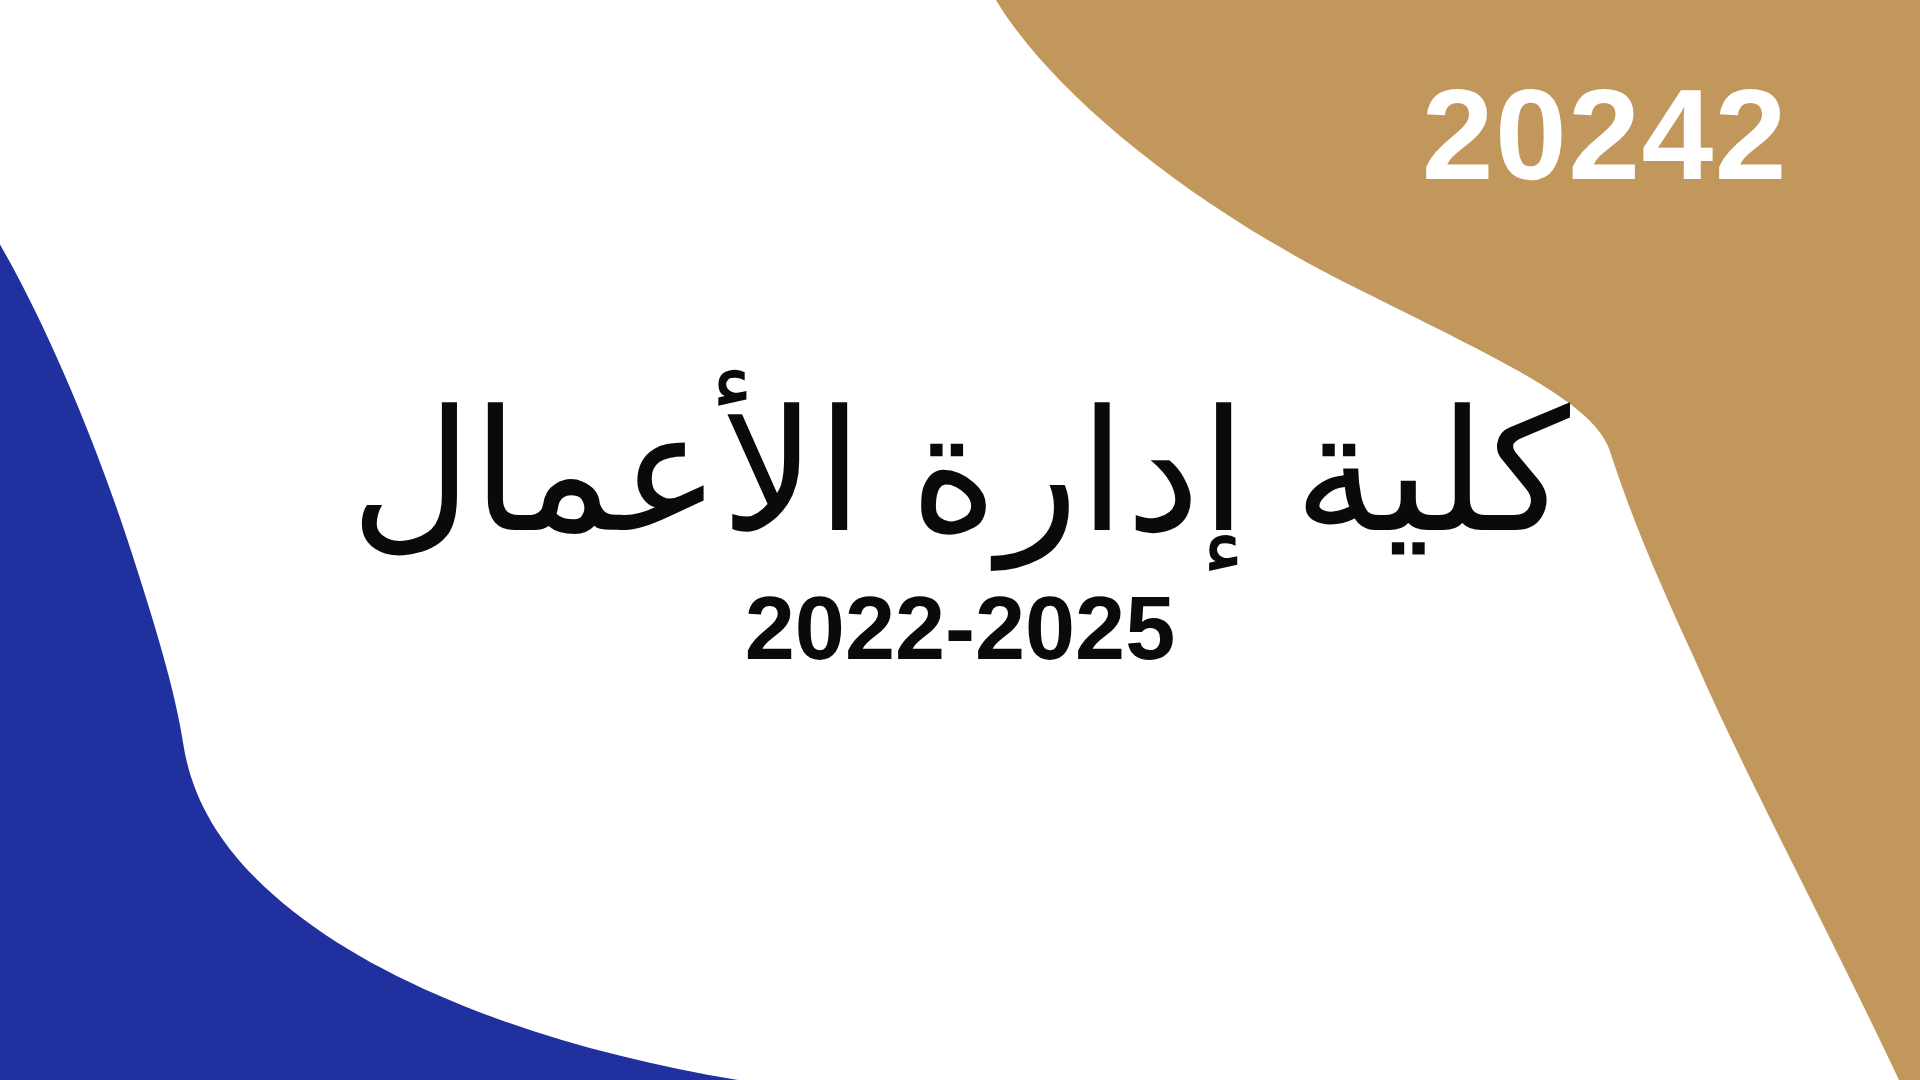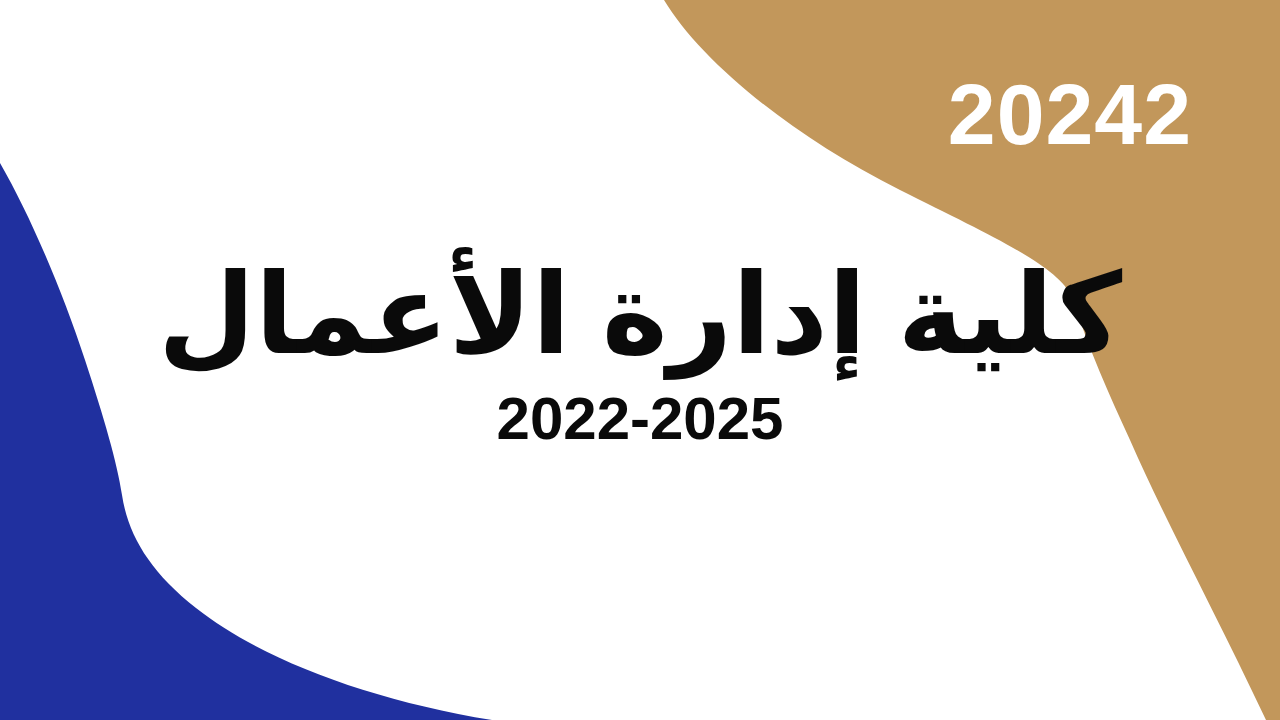--- a/index.html
+++ b/index.html
@@ -40,37 +40,36 @@
     position: absolute;
     right: 88px;
     top: 47px;
     font-size: 86px;
     font-weight: 700;
     letter-spacing: 1px;
     line-height: 1;
     color: #ffffff;
     white-space: nowrap;
     text-align: center;
-    margin-top: 24px;
   }
 
   
   #title-block {
     position: absolute;
     left: 0;
     top: 252px;
     width: 1280px;
     text-align: center;
   }
 
   #title-arabic {
     direction: rtl;
     unicode-bidi: bidi-override;
     font-size: 112px;
-    font-weight: 700;
+    font-weight: 400;
     line-height: 1.12;
     color: #0a0a0a;
     white-space: nowrap;
     margin: 0;
     padding: 0;
   }
 
   #title-years {
     margin-top: 12px;
     font-size: 60px;

